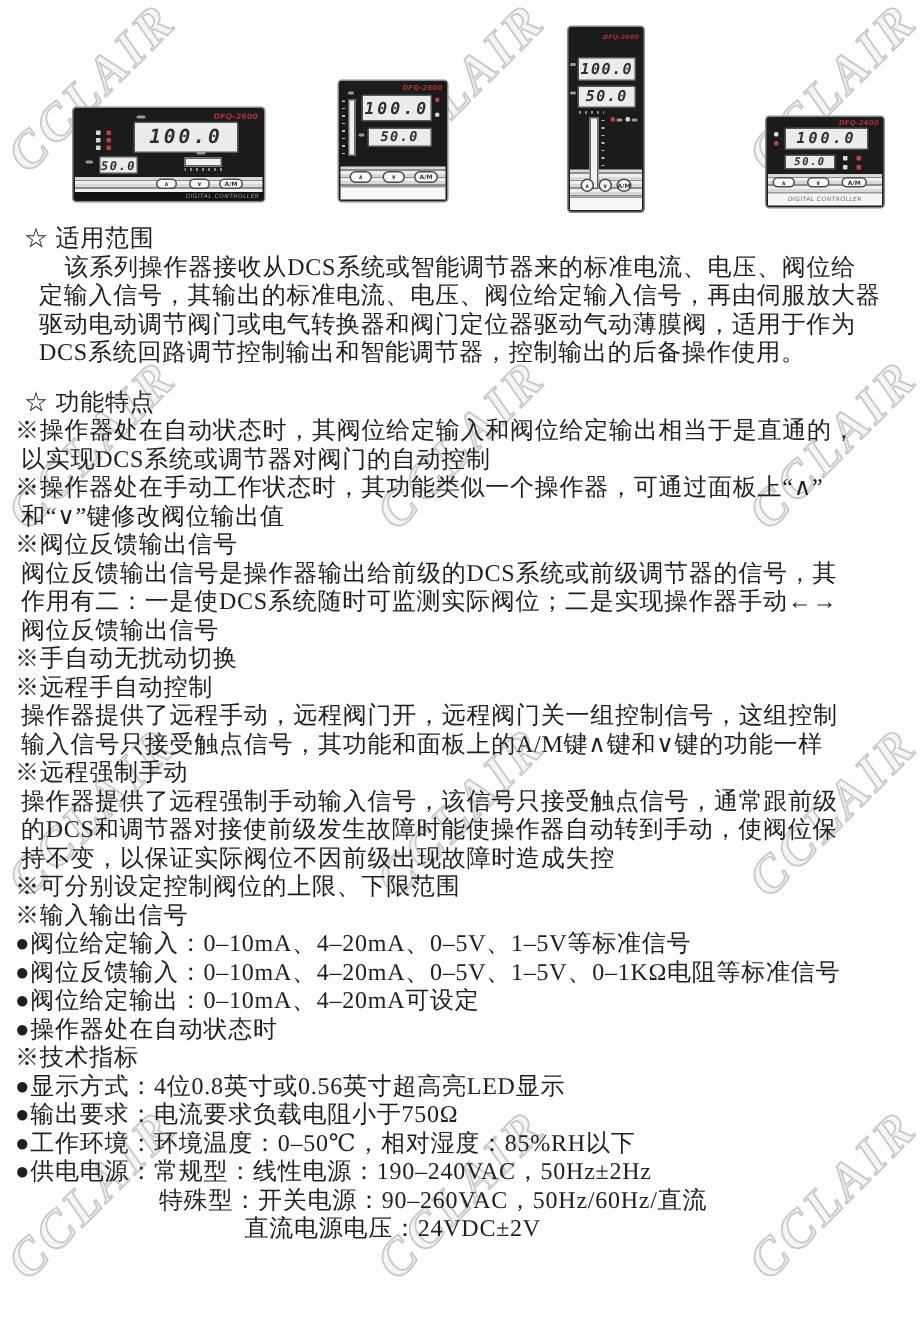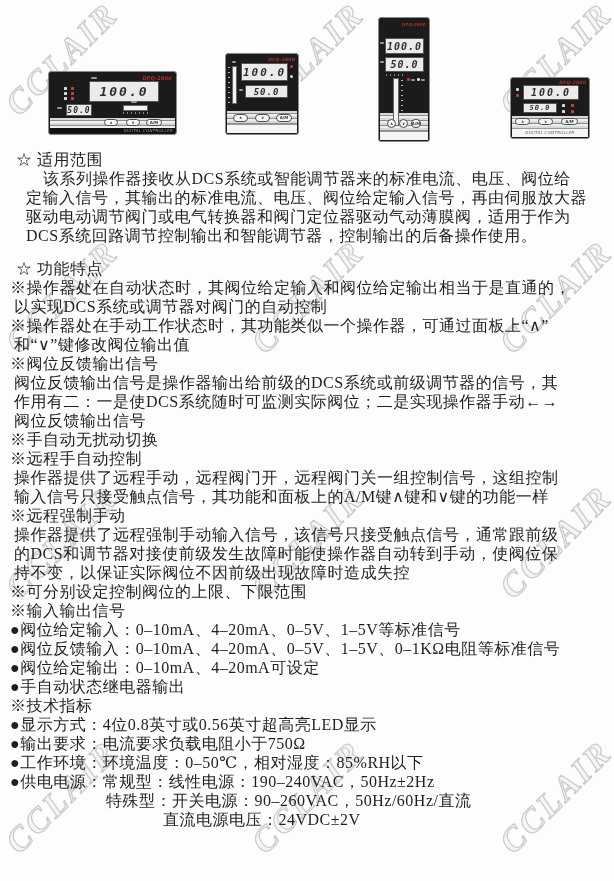--- a/index.html
+++ b/index.html
@@ -217,21 +217,21 @@
     <div class="ln c">输入信号只接受触点信号，其功能和面板上的A/M键∧键和∨键的功能一样</div>
     <div class="ln m">※远程强制手动</div>
     <div class="ln c">操作器提供了远程强制手动输入信号，该信号只接受触点信号，通常跟前级</div>
     <div class="ln c">的DCS和调节器对接使前级发生故障时能使操作器自动转到手动，使阀位保</div>
     <div class="ln c">持不变，以保证实际阀位不因前级出现故障时造成失控</div>
     <div class="ln m">※可分别设定控制阀位的上限、下限范围</div>
     <div class="ln m">※输入输出信号</div>
     <div class="ln m">●阀位给定输入：0–10mA、4–20mA、0–5V、1–5V等标准信号</div>
     <div class="ln m">●阀位反馈输入：0–10mA、4–20mA、0–5V、1–5V、0–1KΩ电阻等标准信号</div>
     <div class="ln m">●阀位给定输出：0–10mA、4–20mA可设定</div>
-    <div class="ln m">●手自动状态继电器输出</div>
+    <div class="ln m">●操作器处在自动状态时</div>
     <div class="ln m">※技术指标</div>
     <div class="ln m">●显示方式：4位0.8英寸或0.56英寸超高亮LED显示</div>
     <div class="ln m">●输出要求：电流要求负载电阻小于750Ω</div>
     <div class="ln m">●工作环境：环境温度：0–50℃，相对湿度：85%RH以下</div>
     <div class="ln m">●供电电源：常规型：线性电源：190–240VAC，50Hz±2Hz</div>
     <div class="ln c1">特殊型：开关电源：90–260VAC，50Hz/60Hz/直流</div>
     <div class="ln c2">直流电源电压：24VDC±2V</div>
   </div>
 
 </body></html>

